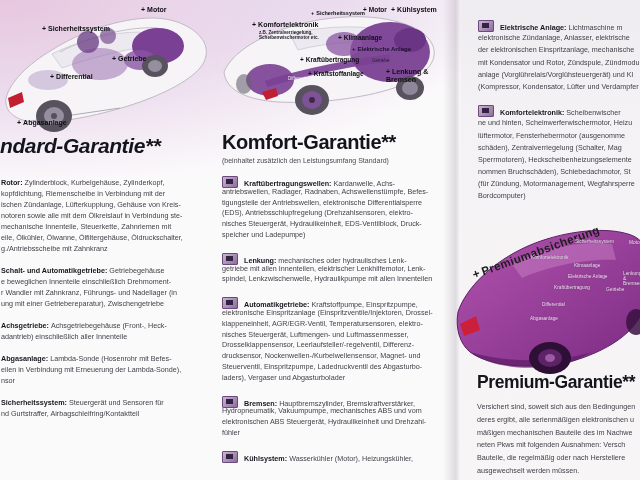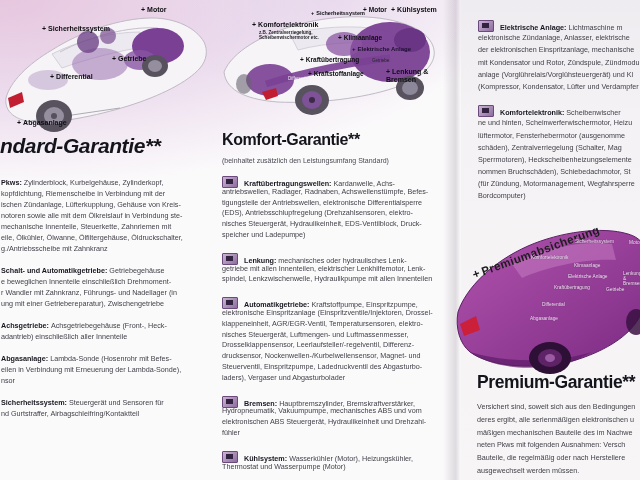--- a/index.html
+++ b/index.html
@@ -10,21 +10,21 @@
     background:radial-gradient(130% 130% at 0% 0%, rgba(229,196,221,.95) 0%, rgba(232,212,234,.8) 40%, rgba(246,242,247,0) 78%);}
   .bg-pink2{position:absolute;left:180px;top:0;width:300px;height:130px;
     background:radial-gradient(80% 110% at 50% 0%, rgba(228,211,234,.55) 0%, rgba(246,242,247,0) 75%);}
   .right-page{position:absolute;left:461px;top:0;width:179px;height:480px;
     background:linear-gradient(180deg,#eeecf0 0%,#f4f2f4 25%,#f7f5f6 100%);}
   .fold{position:absolute;left:443px;top:0;width:18px;height:480px;
     background:linear-gradient(90deg,rgba(255,255,255,0) 0%,rgba(122,108,128,.22) 70%,rgba(255,255,255,0) 100%);}
   
   .h1{position:absolute;font-weight:bold;color:#14141c;letter-spacing:-.4px;white-space:nowrap;}
   .h1.left{left:0;top:134px;font-size:21px;font-style:italic;}
-  .h1.mid{left:222px;top:131px;font-size:16px;}
+  .h1.mid{left:222px;top:131px;font-size:20px;}
   .h1.prem{left:477px;top:372px;font-size:17.5px;}
   .subhead{position:absolute;left:222px;top:157px;font-size:7px;color:#4a4952;white-space:nowrap;}
   
   .col{position:absolute;color:#3f3e46;}
   #left-sections{left:1px;top:177px;width:208px;font-size:7.2px;}
   #middle-sections{left:222px;top:176px;width:219px;font-size:7.2px;}
   #right-sections{left:478px;top:20px;width:170px;font-size:7.2px;}
   #premium-text{left:477px;top:401px;width:170px;font-size:7.2px;}
   .sec{margin-bottom:11px;}
   #middle-sections .sec{margin-bottom:12px;}
@@ -111,21 +111,21 @@
     <path d="M8,112 L24,104 L28,118 L12,124 Z" fill="#cc1f3a"></path>
   </svg>
 
   <div class="h1 left">ndard-Garantie**</div>
   <div class="h1 mid">Komfort-Garantie**</div>
   <div class="subhead">(beinhaltet zusätzlich den Leistungsumfang Standard)</div>
   <div class="h1 prem">Premium-Garantie**</div>
 
   <div id="left-sections" class="col">
       <div class="sec">
-        <div class="ln"><b>Pkws: </b>Zylinderblock, Kurbelgehäuse, Zylinderkopf,</div>
+        <div class="ln"><b>Rotor: </b>Zylinderblock, Kurbelgehäuse, Zylinderkopf,</div>
         <div class="ln">kopfdichtung, Riemenscheibe in Verbindung mit der</div>
         <div class="ln">ischen Zündanlage, Lüfterkupplung, Gehäuse von Kreis-</div>
         <div class="ln">notoren sowie alle mit dem Ölkreislauf in Verbindung ste-</div>
         <div class="ln">mechanische Innenteile, Steuerkette, Zahnriemen mit</div>
         <div class="ln">eile, Ölkühler, Ölwanne, Ölfiltergehäuse, Öldruckschalter,</div>
         <div class="ln">g./Antriebsscheibe mit Zahnkranz</div>
       </div>
       <div class="sec">
         <div class="ln"><b>Schalt- und Automatikgetriebe: </b>Getriebegehäuse</div>
         <div class="ln">e beweglichen Innenteile einschließlich Drehmoment-</div>
@@ -171,21 +171,20 @@
         <div class="ln">laders), Vergaser und Abgasturbolader</div>
       </div>
       <div class="sec">
         <div class="ln"><span class="icon"><i></i></span><b>Bremsen: </b>Hauptbremszylinder, Bremskraftverstärker,</div>
         <div class="ln">Hydropneumatik, Vakuumpumpe, mechanisches ABS und vom</div>
         <div class="ln">elektronischen ABS Steuergerät, Hydraulikeinheit und Drehzahl-</div>
         <div class="ln">fühler</div>
       </div>
       <div class="sec">
         <div class="ln"><span class="icon"><i></i></span><b>Kühlsystem: </b>Wasserkühler (Motor), Heizungskühler,</div>
-        <div class="ln">Thermostat und Wasserpumpe (Motor)</div>
       </div>
     </div>
   <div id="right-sections" class="col">
       <div class="sec">
         <div class="ln"><span class="icon"><i></i></span><b>Elektrische Anlage: </b>Lichtmaschine m</div>
         <div class="ln">elektronische Zündanlage, Anlasser, elektrische</div>
         <div class="ln">der elektronischen Einspritzanlage, mechanische</div>
         <div class="ln">mit Kondensator und Rotor, Zündspule, Zündmodu</div>
         <div class="ln">anlage (Vorglührelais/Vorglühsteuergerät) und Kl</div>
         <div class="ln">(Kompressor, Kondensator, Lüfter und Verdampfer</div>

